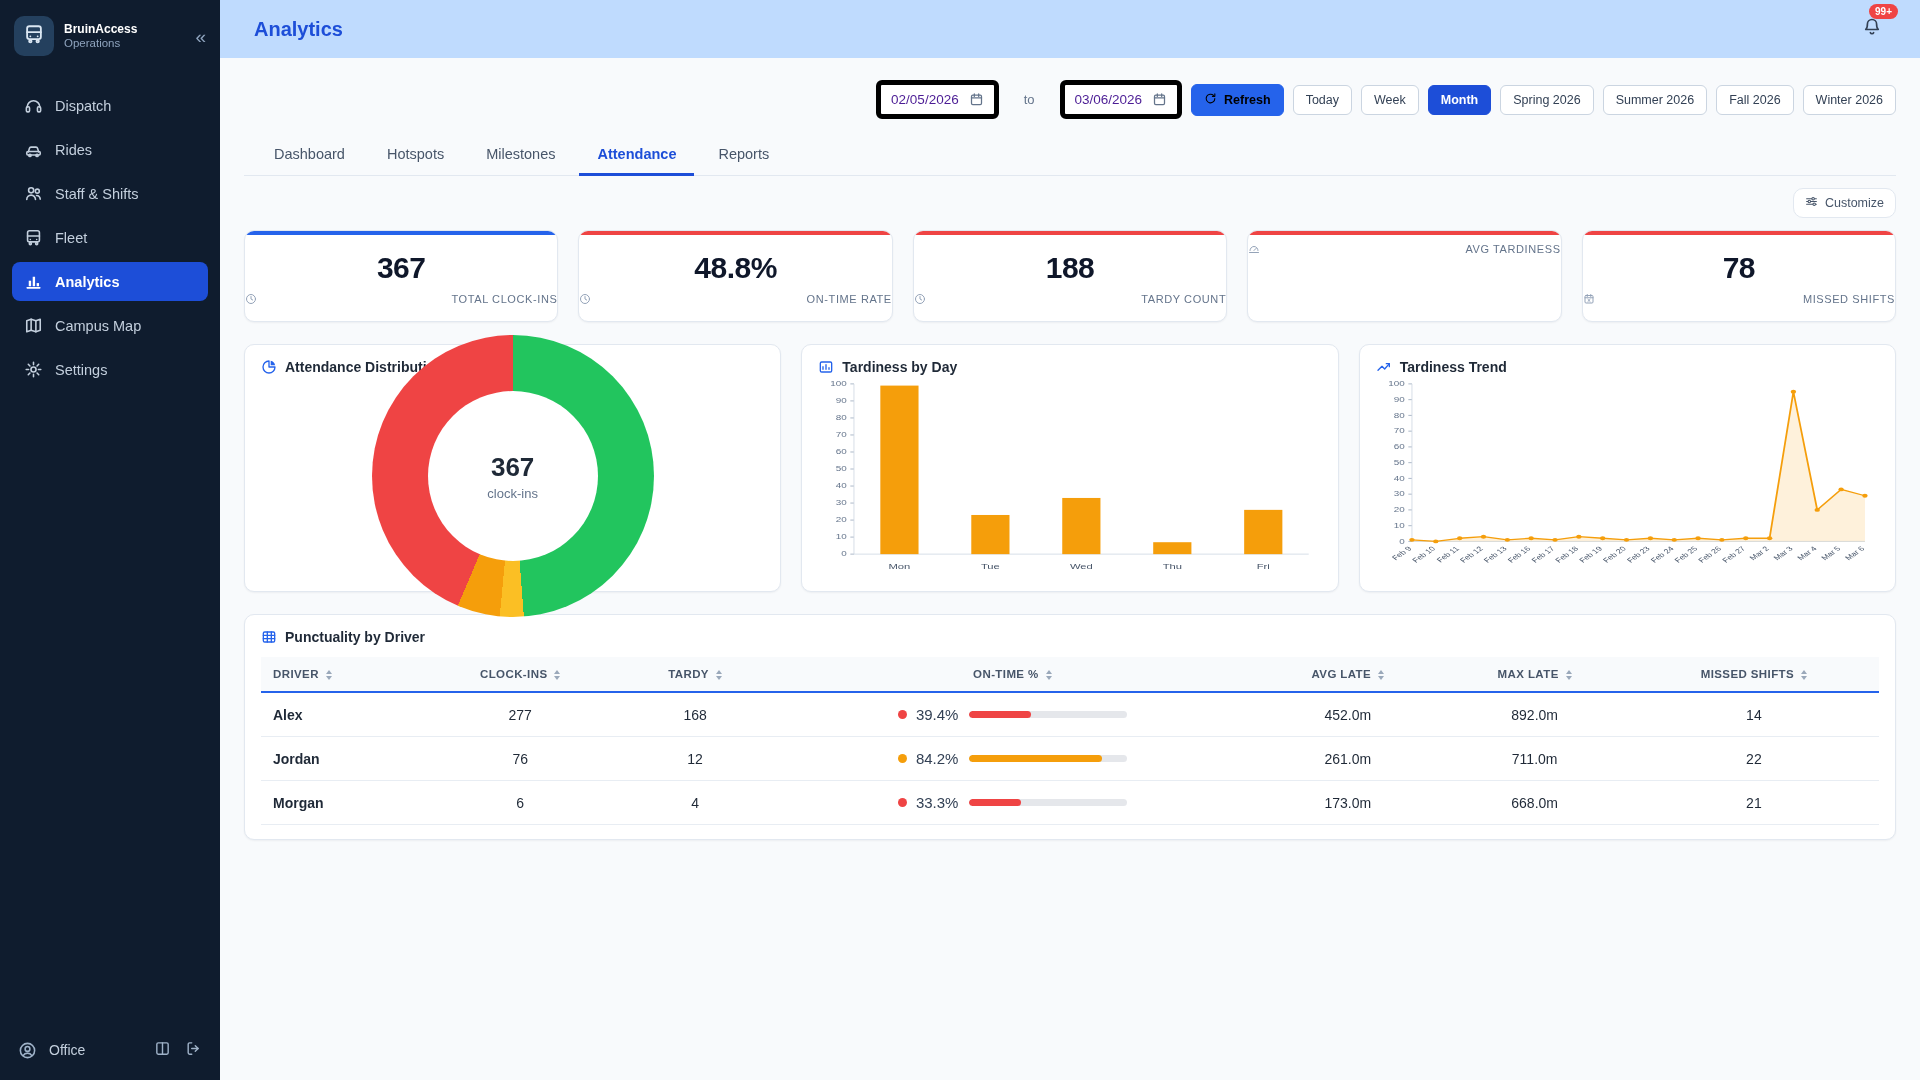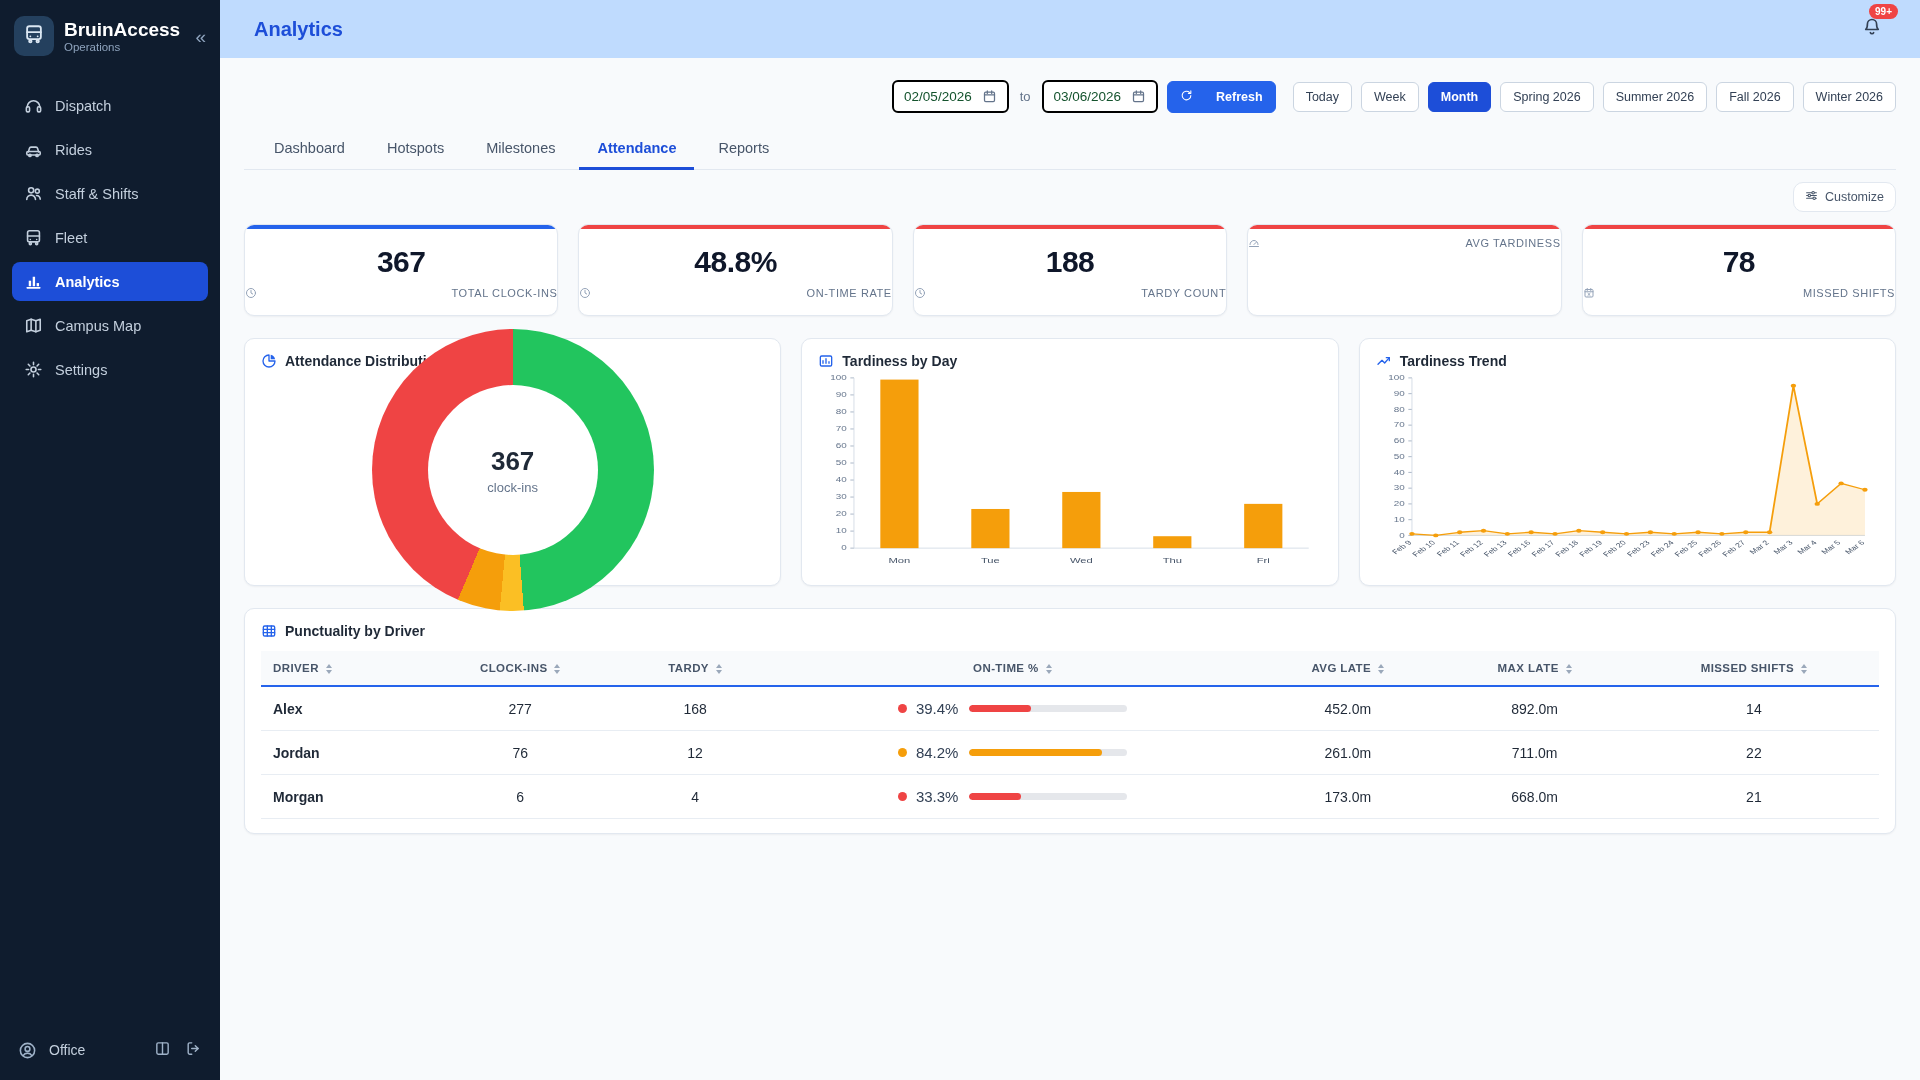--- a/index.html
+++ b/index.html
@@ -4,21 +4,21 @@
 <style>
   *{box-sizing:border-box;margin:0;padding:0}
   html,body{width:1920px;height:1080px}
   body{font-family:"Liberation Sans",sans-serif;background:#f8fafc;color:#1e293b;overflow:hidden}
   .app{display:flex;width:100%;height:100%}
 
   
   .sidebar{width:220px;background:#0f1c2e;color:#c3cfdd;display:flex;flex-direction:column;flex-shrink:0}
   .brand{display:flex;align-items:center;gap:10px;padding:16px 14px}
   .brand-logo{width:40px;height:40px;border-radius:10px;background:#24405e;display:flex;align-items:center;justify-content:center;color:#dbe7f3;flex-shrink:0}
-  .brand-name{color:#fff;font-weight:700;font-size:19px;line-height:1.15}
+  .brand-name{color:#fff;font-weight:700;font-size:12px;line-height:1.15}
   .brand-sub{color:#8ea3bd;font-size:11.5px}
   .collapse{margin-left:auto;background:none;border:none;color:#8ea3bd;font-size:19px;cursor:pointer;line-height:1}
   nav{padding:14px 12px;display:flex;flex-direction:column;gap:5px}
   .nav-item{display:flex;align-items:center;gap:12px;padding:10px 12px;border-radius:8px;font-size:14.5px;color:#c3cfdd;cursor:pointer}
   .nav-item.active{background:#1d4ed8;color:#fff;font-weight:600}
   .nav-item .icon{width:19px;height:19px;display:flex;align-items:center}
   .side-footer{margin-top:auto;display:flex;align-items:center;gap:10px;padding:18px 16px;font-size:14px;color:#c3cfdd}
   .side-footer .spacer{flex:1}
   .icon-btn{background:none;border:none;color:#9fb2c8;cursor:pointer;display:flex;padding:2px}
 
@@ -26,25 +26,25 @@
   .main{flex:1;display:flex;flex-direction:column;min-width:0;position:relative}
   .topbar{height:58px;background:#bfdbfe;display:flex;align-items:center;padding:0 34px;flex-shrink:0}
   .topbar h1{font-size:20px;color:#1d4ed8;font-weight:700}
   .bell-wrap{margin-left:auto;position:relative;color:#334155;cursor:pointer;display:flex;padding:4px}
   .badge{position:absolute;top:-9px;right:-12px;background:#ef4444;color:#fff;font-size:10px;font-weight:700;border-radius:9px;padding:2px 6px;line-height:1.1}
 
   .content{flex:1;padding:0 24px 20px;overflow:hidden;display:flex;flex-direction:column}
 
   
   .toolbar{display:flex;justify-content:flex-end;align-items:center;gap:9px;padding:22px 0 16px}
-  .date-input{display:flex;align-items:center;gap:10px;background:#fff;border:2px solid #000000;border-radius:6px;padding:7px 10px;font-size:13.5px;color:#14532d;cursor:pointer}
+  .date-input{display:flex;align-items:center;gap:10px;background:#fff;border:5px solid #000000;border-radius:6px;padding:7px 10px;font-size:13.5px;color:#4c1d95;cursor:pointer}
   .date-input .icon{color:#64748b;display:flex}
-  .to-label{color:#64748b;font-size:13px;margin:0 2px}
+  .to-label{color:#64748b;font-size:13px;margin:0 16px}
   .btn{border:1px solid #cbd5e1;background:#fff;color:#334155;border-radius:6px;padding:7px 12px;font-size:12.5px;cursor:pointer;font-family:inherit;white-space:nowrap}
-  .btn.primary{background:#2563eb;border-color:#2563eb;color:#ffffff;font-weight:600;display:flex;align-items:center;gap:23px;margin-right:8px}
+  .btn.primary{background:#2563eb;border-color:#2563eb;color:#000000;font-weight:600;display:flex;align-items:center;gap:7px;}
   .btn.active{background:#1d4ed8;border-color:#1d4ed8;color:#fff;font-weight:600}
 
   
   .tabs{display:flex;gap:6px;border-bottom:1px solid #e2e8f0;padding:0 12px}
   .tab{padding:11px 18px;font-size:14.5px;color:#475569;cursor:pointer;border-bottom:3px solid transparent;margin-bottom:-1px}
   .tab.active{color:#1d4ed8;font-weight:700;border-bottom-color:#1d4ed8}
 
   .customize-row{display:flex;justify-content:flex-end;padding:12px 0 10px}
   .customize-btn{display:flex;align-items:center;gap:7px;border:1px solid #e2e8f0;background:#fff;color:#475569;font-size:12.5px;border-radius:10px;padding:6px 11px;cursor:pointer;font-family:inherit}
 

